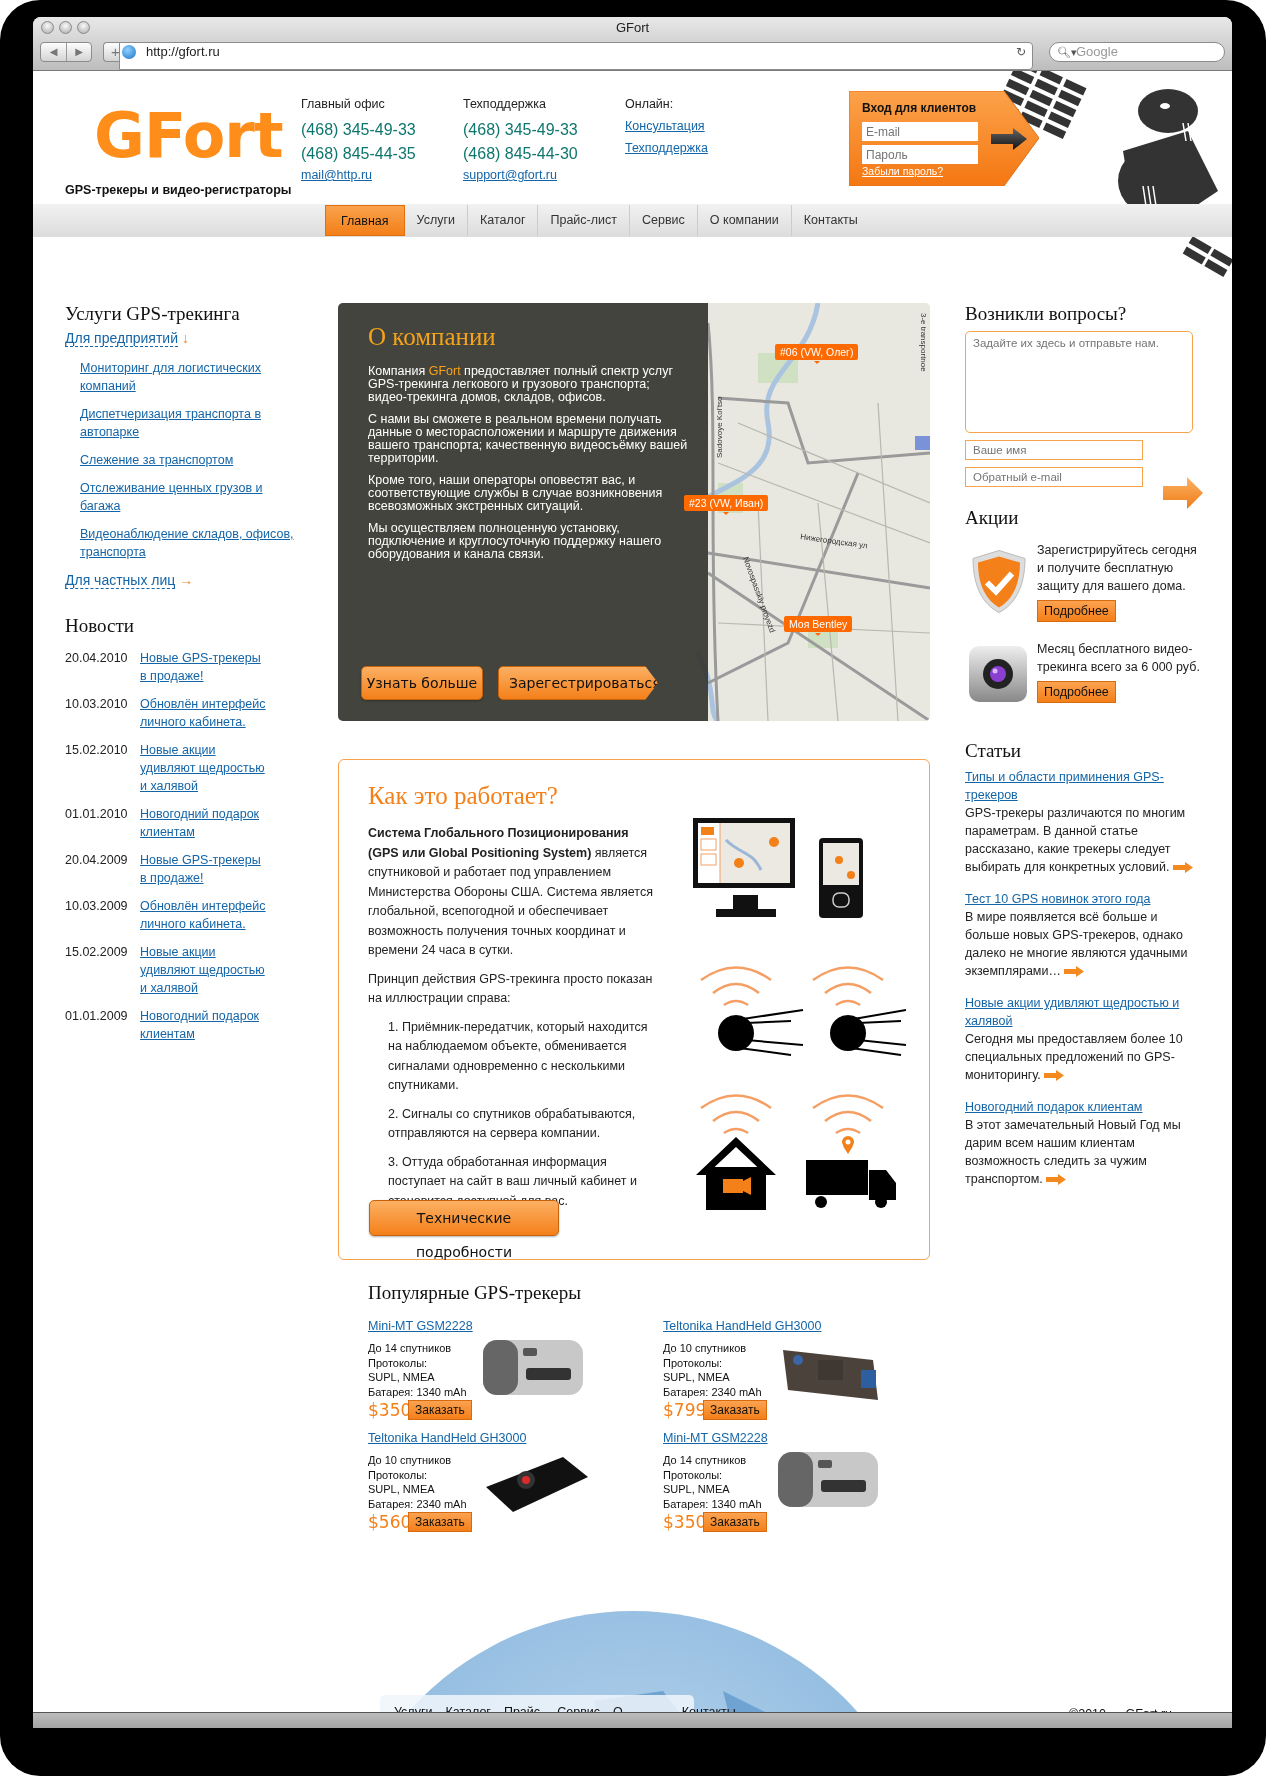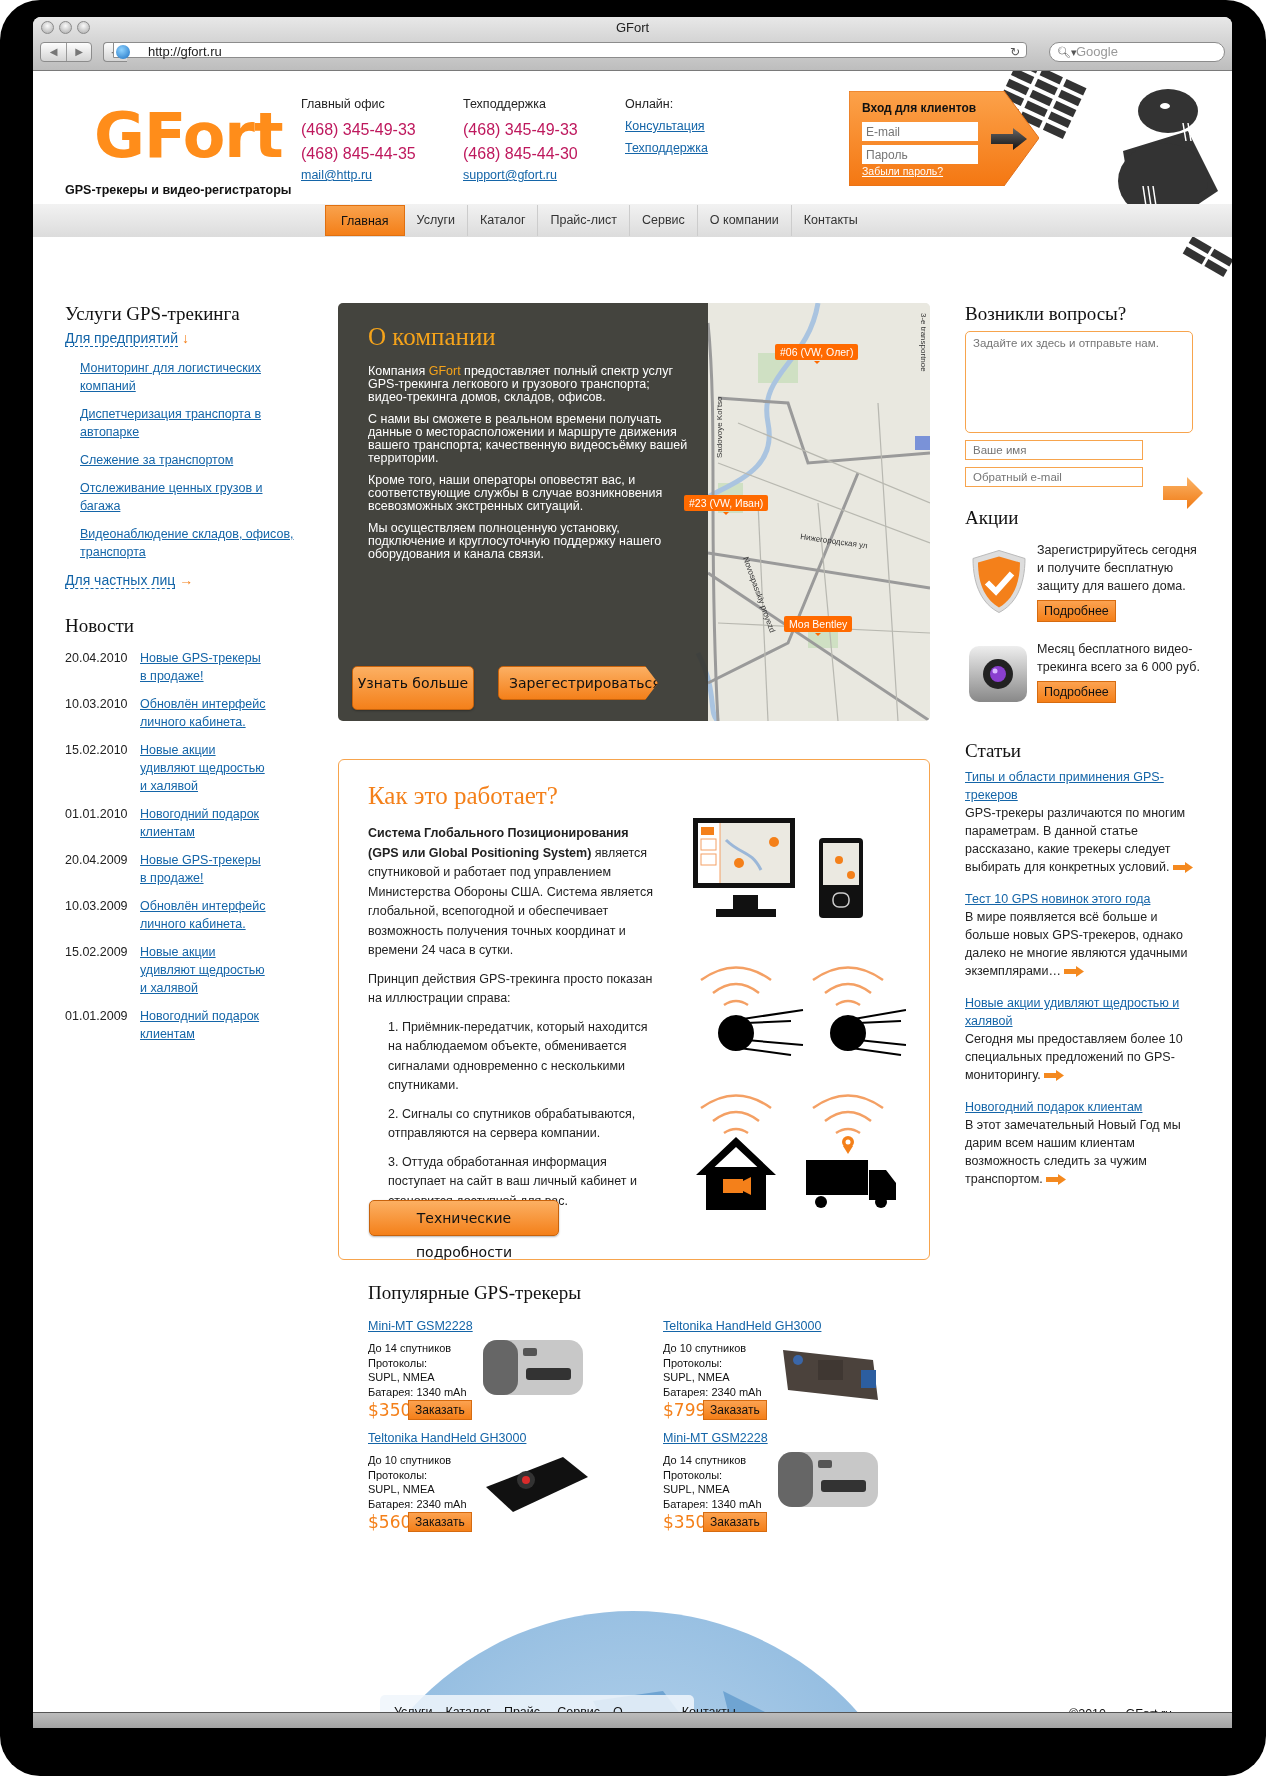--- a/index.html
+++ b/index.html
@@ -10,32 +10,32 @@
 .frame:before{content:"";position:absolute;inset:0;background:#000;border-radius:40px}
 .win{position:absolute;left:33px;top:17px;width:1199px;height:1711px;background:#fff;border-radius:8px 8px 0 0;overflow:hidden}
 .titlebar{position:absolute;left:0;top:0;width:100%;height:54px;background:linear-gradient(#e8e8e8,#bdbdbd);border-bottom:1px solid #7a7a7a}
 .traffic{position:absolute;left:8px;top:4px;display:flex;gap:5px}
 .traffic span{width:13px;height:13px;border-radius:50%;background:radial-gradient(circle at 50% 35%,#fafafa,#a9a9a9);border:1px solid #8a8a8a}
 .wtitle{position:absolute;left:0;right:0;top:3px;text-align:center;font-size:13px;color:#222}
 .navbtns{position:absolute;left:7px;top:25px;display:flex;border:1px solid #8c8c8c;border-radius:4px;background:linear-gradient(#fdfdfd,#d4d4d4);height:20px}
 .navbtns span{width:25px;text-align:center;font-size:10px;line-height:18px;color:#777}
 .navbtns span+span{border-left:1px solid #9a9a9a}
 .plus{position:absolute;left:70px;top:25px;width:24px;height:20px;border:1px solid #8c8c8c;border-right:none;border-radius:4px 0 0 4px;background:linear-gradient(#fdfdfd,#d4d4d4);text-align:center;font-size:15px;line-height:17px;color:#777}
-.urlbar{position:absolute;left:80px;top:25px;width:914px;height:16px;border:1px solid #8c8c8c;border-radius:0 4px 4px 0;background:#fff;font-size:13px;line-height:18px;padding-left:34px}
+.urlbar{position:absolute;left:86px;top:25px;width:914px;height:28px;border:1px solid #8c8c8c;border-radius:0 4px 4px 0;background:#fff;font-size:13px;line-height:18px;padding-left:26px}
 .globe-ico{position:absolute;left:2px;top:2px;width:14px;height:14px;border-radius:50%;background:radial-gradient(circle at 40% 35%,#8fd3ff,#1a6fc2)}
 .reload{position:absolute;right:6px;top:0;font-size:12px;color:#555}
 .search{position:absolute;left:1016px;top:25px;width:176px;height:20px;border:1px solid #8c8c8c;border-radius:10px;background:#fff;font-size:13px;line-height:18px;padding-left:26px;color:#999}
 .search .mag{position:absolute;left:7px;top:0;color:#555;font-size:11px}
 .page{position:absolute;left:0;top:54px;width:100%;height:1641px;background:#fff;overflow:hidden}
 .statusbar{position:absolute;left:0;top:1695px;width:100%;height:16px;background:linear-gradient(#bcbcbc,#a3a3a3);border-top:1px solid #555}
 
 .logo{position:absolute;left:61px;top:28px;font-size:62px;font-weight:bold;color:#ff8d1a;letter-spacing:-1px;font-family:"DejaVu Sans",sans-serif}
 .slogan{position:absolute;left:32px;top:112px;font-size:12.5px;font-weight:bold;color:#111}
 .contact{position:absolute;top:26px;font-size:12.5px;color:#222}
-.contact .ph{font-size:16px;color:#be185d;margin-top:7px;line-height:24px}
+.contact .ph{font-size:16px;color:#0f766e;margin-top:7px;line-height:24px}
 .contact a{display:block;margin-top:2px;font-size:12.5px}
 .contact .lnk{display:block;font-size:12.5px;margin-top:8px}
 .login{position:absolute;left:816px;top:20px;width:190px;height:95px}
 .login svg{position:absolute;left:0;top:0}
 .login .ltitle{position:absolute;left:13px;top:10px;font-size:12px;font-weight:bold;color:#111}
 .login input{position:absolute;left:13px;width:116px;height:19px;border:none;font-size:12px;padding-left:4px;color:#999;font-family:"Liberation Sans",sans-serif}
 .login .arrow{position:absolute;left:142px;top:37px;width:36px;height:22px}
 .login .forgot{position:absolute;left:13px;top:74px;font-size:10.5px;color:#fff}
 .sat{position:absolute;left:970px;top:0;width:230px;height:240px}
 
@@ -58,21 +58,21 @@
 .news a{width:130px}
 
 .hero{position:absolute;left:305px;top:232px;width:592px;height:418px;border-radius:5px;overflow:hidden}
 .hero .map{position:absolute;inset:0;background:#ebebe3}
 .hero .dark{position:absolute;left:0;top:0;width:370px;height:100%;background:rgba(55,55,50,.93)}
 .hero h2{position:absolute;left:30px;top:20px;font-size:25px;color:#f5a31a}
 .hero .txt{position:absolute;left:30px;top:62px;width:320px;color:#fff;font-size:12.5px;line-height:13px}
 .hero .txt p{margin-bottom:9px}
 .hero .txt .brand{color:#f5a31a}
 .obtn{background:linear-gradient(#fcb063,#f4801a);border:1px solid #c8630c;border-radius:5px;color:#111;font-size:14px;font-family:"DejaVu Sans",sans-serif;box-shadow:0 1px 2px rgba(0,0,0,.3)}
-.hero .b1{position:absolute;left:14px;top:363px;width:122px;height:44px;line-height:32px;text-align:center}
+.hero .b1{position:absolute;left:23px;top:363px;width:122px;height:34px;line-height:32px;text-align:center}
 .hero .b2{position:absolute;left:160px;top:363px;width:160px;height:34px;line-height:32px;padding-left:10px;border-radius:5px 0 0 5px;clip-path:polygon(0 0,92% 0,100% 50%,92% 100%,0 100%)}
 .pin{position:absolute;background:#ff6a00;color:#fff;font-size:10.5px;padding:2px 5px;border-radius:2px}
 .pin:after{content:"";position:absolute;left:50%;bottom:-4px;margin-left:-3px;border:3px solid transparent;border-top-color:#ff6a00;border-bottom:0}
 
 .how{position:absolute;left:305px;top:688px;width:592px;height:501px;border:1px solid #f7a44d;border-radius:6px}
 .how h2{position:absolute;left:29px;top:22px;font-size:25px;color:#f4801a}
 .how .txt{position:absolute;left:29px;top:64px;width:290px;font-size:12.5px;line-height:19.5px}
 .how .txt p{margin-bottom:9px}
 .how .txt ol{list-style:none;margin-left:20px}
 .how .txt li{margin-bottom:9px}

